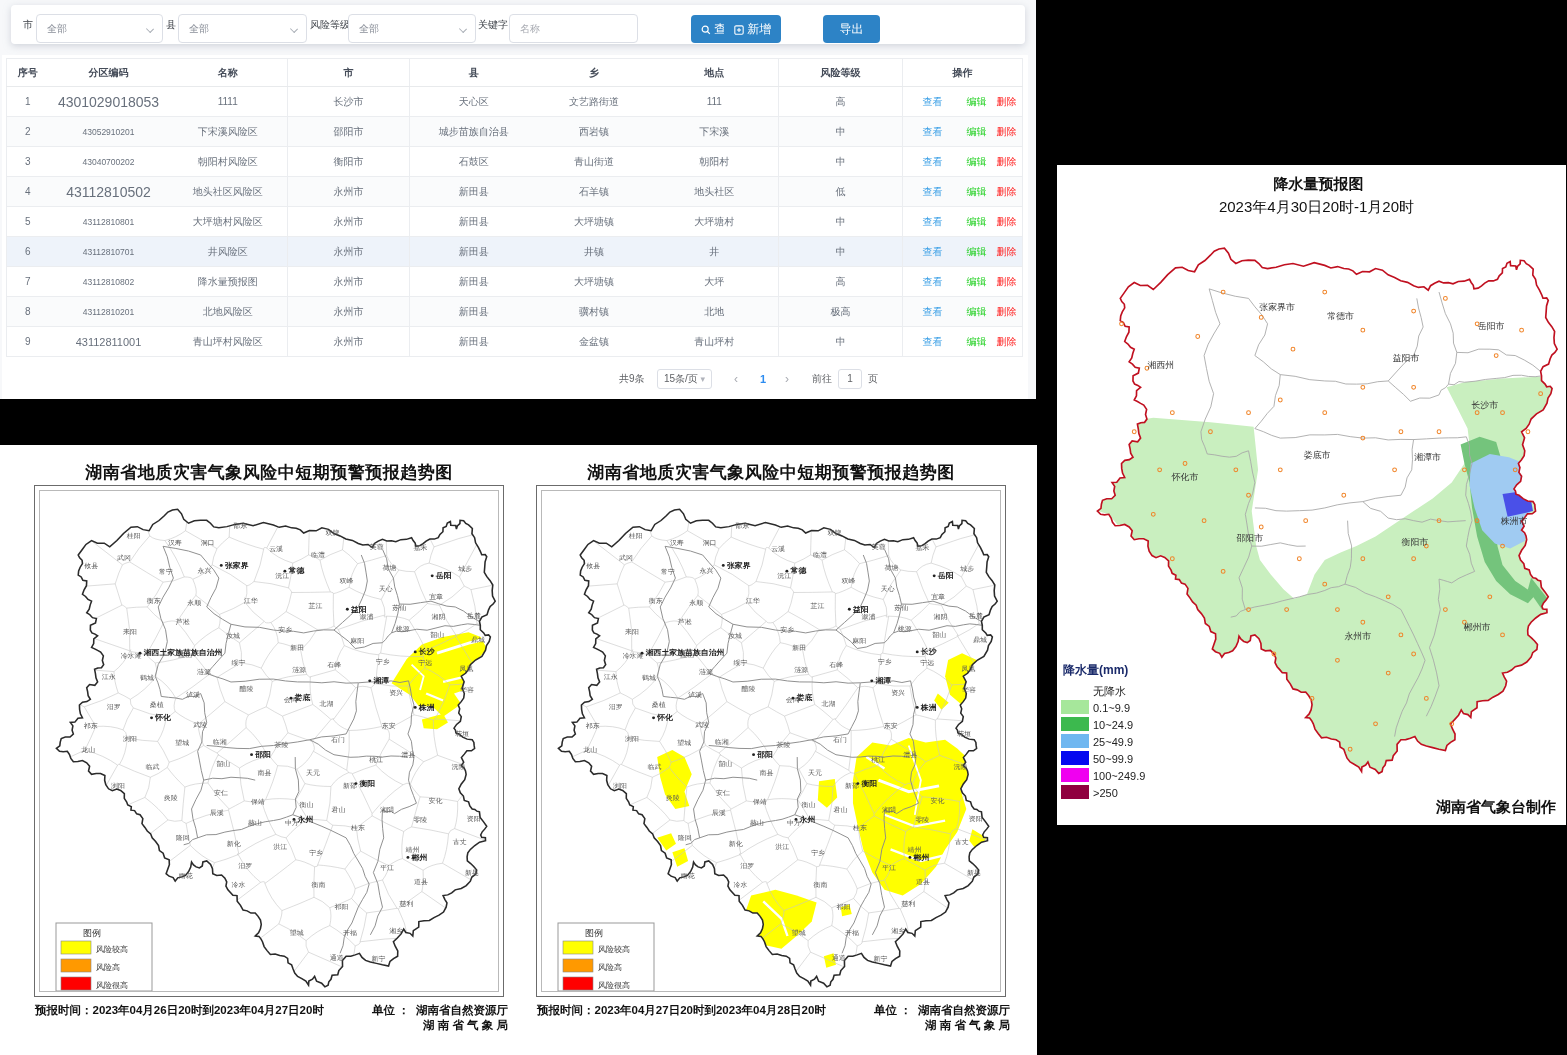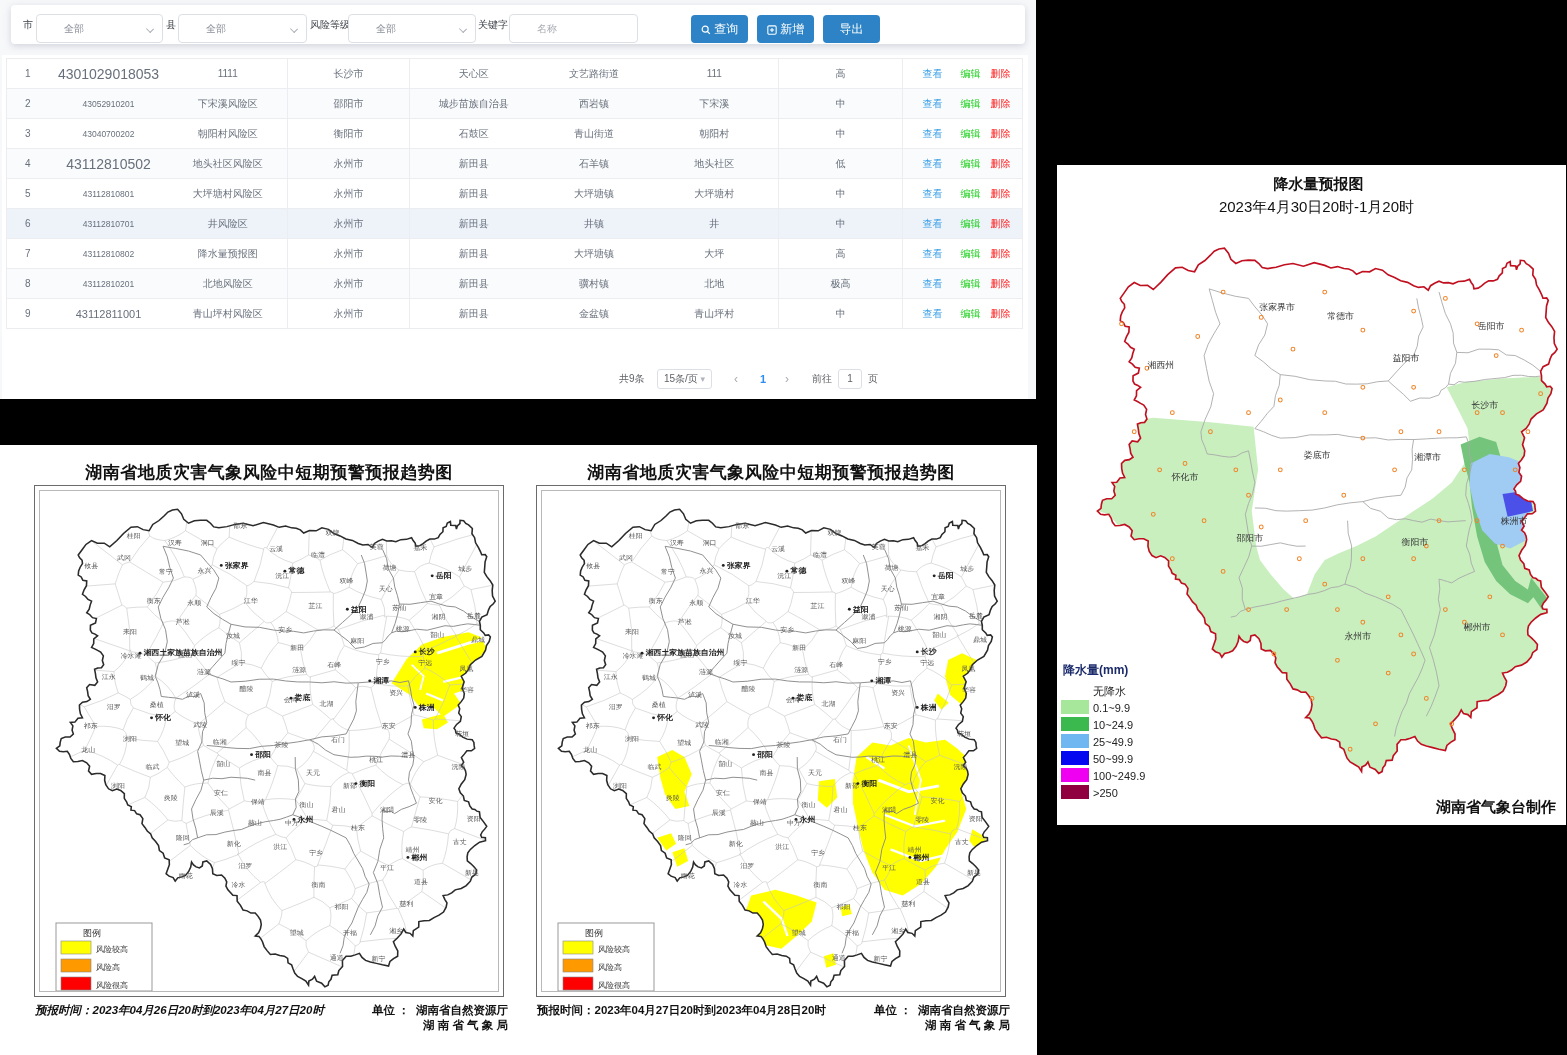--- a/index.html
+++ b/index.html
@@ -4,35 +4,35 @@
 <style>
 * { margin:0; padding:0; box-sizing:border-box; }
 html,body { width:1567px; height:1055px; background:#000; overflow:hidden; font-family:"Liberation Sans",sans-serif; }
 #stage { position:relative; width:1567px; height:1055px; background:#000; }
 .abs { position:absolute; }
 
 
 #top-panel { left:0; top:0; width:1036px; height:399px; background:#f7f8fa; }
 #filter-card { position:absolute; left:11px; top:5px; width:1014px; height:39px; background:#fff; border-radius:4px; box-shadow:0 2px 7px rgba(170,175,190,0.5); }
 .fl { position:absolute; top:0; height:39px; line-height:39px; font-size:10px; color:#3e4249; }
-.sel { position:absolute; top:9px; height:29px; background:#fff; border:1px solid #dcdfe6; border-radius:4px; font-size:10px; color:#8a8f99; line-height:27px; padding-left:27px; }
+.sel { position:absolute; top:9px; height:29px; background:#fff; border:1px solid #dcdfe6; border-radius:4px; font-size:10px; color:#8a8f99; line-height:27px; padding-left:10px; }
 .sel .ar { position:absolute; right:9px; top:11px; width:6px; height:6px; border-right:1.4px solid #a8adb5; border-bottom:1.4px solid #a8adb5; transform:rotate(45deg) scale(1,0.9); }
 .btn { position:absolute; top:10px; height:28px; background:#2d83c6; border-radius:4px; color:#fff; font-size:12px; text-align:center; line-height:28px; }
 .btn svg { vertical-align:-2px; }
 
 
 #table-card { position:absolute; left:2px; top:55px; width:1026px; height:344px; background:#fff; }
 table.grid { border:1px solid #ebedf0; border-collapse:collapse; table-layout:fixed; width:1016px; margin-left:4px; margin-top:3px; font-size:10px; color:#68707c; }
 table.grid th { height:28px; font-weight:bold; color:#454c59; border-bottom:1px solid #e8eaec; font-size:10px; }
 table.grid td { height:30px; text-align:center; border-bottom:1px solid #ebedf0; }
 table.grid .bl { border-left:1px solid #ebedf0; }
 table.grid .br { border-right:1px solid #ebedf0; }
 tr.even td { background:#fafbfc; }
 tr.hov td { background:#eef3fa; }
-a.v { color:#3ea1e6; text-decoration:none; margin:0 13px; }
+a.v { color:#3ea1e6; text-decoration:none; margin:0 19px; }
 a.e { color:#21d021; text-decoration:none; margin:0 5px; }
 a.d { color:#ff2424; text-decoration:none; margin:0 5px; }
 #pager { position:absolute; left:0; top:304px; width:1026px; height:40px; font-size:10px; color:#606266; }
 #pager .pi { position:absolute; top:0; height:40px; line-height:40px; }
 .pbox { border:1px solid #dcdfe6; border-radius:3px; background:#fff; }
 
 
 #maps-panel { left:0; top:445px; width:1037px; height:610px; background:#fff; }
 .mtitle { position:absolute; top:16px; width:470px; text-align:center; font-size:17px; font-weight:bold; color:#111; letter-spacing:0.5px; }
 .mbox { position:absolute; top:40px; width:470px; height:512px; border:1px solid #6b6b6b; background:#fff;padding-left:8px; }
@@ -56,41 +56,52 @@
       <span class="fl" style="left:155px;">县</span>
       <span class="sel" style="left:167px; width:129px;">全部<span class="ar"></span></span>
       <span class="fl" style="left:299px;">风险等级</span>
       <span class="sel" style="left:337px; width:128px;">全部<span class="ar"></span></span>
       <span class="fl" style="left:467px;">关键字</span>
       <span class="sel" style="left:498px; width:129px; color:#a8abb2;">名称</span>
       <span class="btn" style="left:680px; width:57px;"><svg width="10" height="10" viewBox="0 0 12 12">
             <circle cx="5" cy="5" r="3.6" fill="none" stroke="#fff" stroke-width="1.4"></circle>
             <line x1="7.8" y1="7.8" x2="10.6" y2="10.6" stroke="#fff" stroke-width="1.4"></line>
           </svg> 查询</span>
-      <span class="btn" style="left:746px; width:57px;"><svg width="10" height="10" viewBox="0 0 12 12">
+      <span class="btn" style="left:713px; width:57px;"><svg width="10" height="10" viewBox="0 0 12 12">
             <rect x="1" y="1" width="10" height="10" rx="1.5" fill="none" stroke="#fff" stroke-width="1.3"></rect>
             <line x1="6" y1="3.5" x2="6" y2="8.5" stroke="#fff" stroke-width="1.3"></line>
             <line x1="3.5" y1="6" x2="8.5" y2="6" stroke="#fff" stroke-width="1.3"></line>
           </svg> 新增</span>
       <span class="btn" style="left:812px; width:57px;">导出</span>
     </div>
     <div id="table-card">
       <table class="grid">
         <colgroup>
           <col style="width:42px">
             <col style="width:120px">
             <col style="width:119px">
             <col style="width:122px">
           <col style="width:128px">
             <col style="width:113px">
             <col style="width:128px">
             <col style="width:124px">
             <col style="width:120px">
         </colgroup>
         <tbody>
+            <tr>
+          <th>序号</th>
+              <th>分区编码</th>
+              <th>名称</th>
+              <th class="bl br">市</th>
+              <th>县</th>
+              <th>乡</th>
+              <th class="br">地点</th>
+              <th class="br">风险等级</th>
+              <th>操作</th>
+        </tr>
         <tr>
               <td>1</td>
               <td style="font-size:14px;">4301029018053</td>
               <td>1111</td>
               <td class="bl br">长沙市</td>
               <td>天心区</td>
               <td>文艺路街道</td>
               <td class="br">111</td>
               <td class="br">高</td>
               <td><a class="v">查看</a><a class="e">编辑</a><a class="d">删除</a></td>
@@ -573,21 +584,21 @@
             <text x="40" y="450" font-size="9" fill="#333">图例</text>
             <rect x="18" y="455" width="30" height="13" fill="#ffff00" stroke="#888" stroke-width="0.6"></rect>
             <text x="53" y="466" font-size="8" fill="#333">风险较高</text>
             <rect x="18" y="473" width="30" height="13" fill="#ff9900" stroke="#888" stroke-width="0.6"></rect>
             <text x="53" y="484" font-size="8" fill="#333">风险高</text>
             <rect x="18" y="491" width="30" height="13" fill="#ff0000" stroke="#888" stroke-width="0.6"></rect>
             <text x="53" y="502" font-size="8" fill="#333">风险很高</text>
           </g>
         </svg>
     </div>
-    <div class="mcap" style="left:35px;font-style:italic;">预报时间：2023年04月26日20时到2023年04月27日20时</div>
+    <div class="mcap" style="left:35px;">预报时间：2023年04月26日20时到2023年04月27日20时</div>
     <div class="mcap" style="left:537px;">预报时间：2023年04月27日20时到2023年04月28日20时</div>
     <div class="mcap" style="right:529px; text-align:right; white-space:nowrap;">单位 ：&nbsp;&nbsp;湖南省自然资源厅<br>湖 南 省 气 象 局</div>
     <div class="mcap" style="right:27px; text-align:right; white-space:nowrap;">单位 ：&nbsp;&nbsp;湖南省自然资源厅<br>湖 南 省 气 象 局</div>
   </div>
 
   <div id="right-panel" class="abs">
     <div id="rp-title">降水量预报图</div>
     <div id="rp-sub">2023年4月30日20时-1月20时</div>
     <svg id="map3" width="509" height="660" viewBox="0 0 509 660" style="position:absolute;left:0;top:0;">
         <g transform="translate(40.4,82.6) scale(0.635) translate(-62,-130)">

